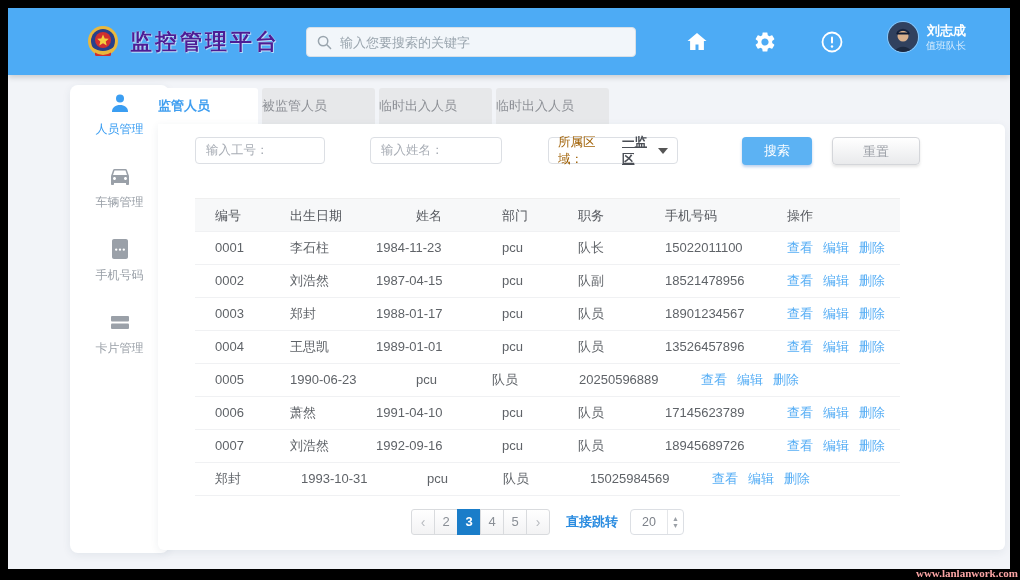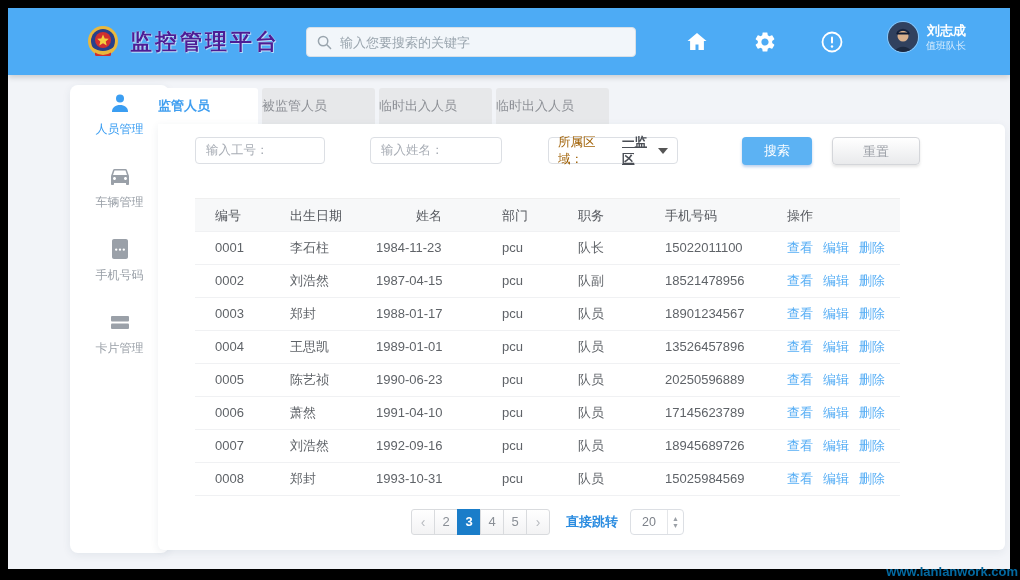--- a/index.html
+++ b/index.html
@@ -65,21 +65,21 @@
   .pg { width:24px; height:26px; line-height:24px; text-align:center; font-size:13px; color:#8a8f96; border:1px solid #d9dbde; background:linear-gradient(#ffffff,#f3f3f4); cursor:pointer; margin-left:-1px; }
   .pg.first { border-radius:3px 0 0 3px; margin-left:0; } .pg.last { border-radius:0 3px 3px 0; }
   .pg.arrow { color:#b7babf; font-size:14px; }
   .pg.active { background:#1a7dc9; border-color:#1a7dc9; color:#fff; font-weight:bold; }
   .jump-lbl { font-size:13px; font-weight:bold; color:#2b8ce0; margin:0 12px 0 16px; }
   .page-size { width:54px; height:26px; border:1px solid #dcdfe4; border-radius:4px; display:flex; align-items:center; background:#fff; }
   .page-size .val { flex:1; text-align:center; font-size:12.5px; color:#7d828a; }
   .spinner { width:16px; height:100%; border-left:1px solid #e4e6e9; display:flex; flex-direction:column; align-items:center; justify-content:center; cursor:pointer; }
   .spinner span { font-size:7px; line-height:7px; color:#9ba0a7; }
 
-  .watermark { position:absolute; right:2px; bottom:1px; font-family:Liberation Sans, sans-serif; font-weight:bold; font-size:13px; color:#0369a1; letter-spacing:0; }
+  .watermark { position:absolute; right:2px; bottom:1px; font-family:Liberation Serif, serif; font-weight:bold; font-size:11px; color:#fca5a5; letter-spacing:0; }
 </style>
 </head>
 <body>
 
 <div id="screen">
 <div class="app">
 
   <div class="header">
     <svg class="logo" viewBox="0 0 34 34">
       <circle cx="17" cy="16" r="15" fill="#e9b83d"></circle>
@@ -225,21 +225,20 @@
           <div class="td c1">王思凯</div>
           <div class="td c2">1989-01-01</div>
           <div class="td c3">pcu</div>
           <div class="td c4">队员</div>
           <div class="td c5">13526457896</div>
           <div class="td c6 actions"><a>查看</a><a>编辑</a><a>删除</a></div>
         </div>
 
         <div class="tr">
           <div class="td c0">0005</div>
-          <div class="td c1">陈艺祯</div>
           <div class="td c2">1990-06-23</div>
           <div class="td c3">pcu</div>
           <div class="td c4">队员</div>
           <div class="td c5">20250596889</div>
           <div class="td c6 actions"><a>查看</a><a>编辑</a><a>删除</a></div>
         </div>
 
         <div class="tr">
           <div class="td c0">0006</div>
           <div class="td c1">萧然</div>
@@ -254,21 +253,20 @@
           <div class="td c0">0007</div>
           <div class="td c1">刘浩然</div>
           <div class="td c2">1992-09-16</div>
           <div class="td c3">pcu</div>
           <div class="td c4">队员</div>
           <div class="td c5">18945689726</div>
           <div class="td c6 actions"><a>查看</a><a>编辑</a><a>删除</a></div>
         </div>
 
         <div class="tr">
-          <div class="td c0">0008</div>
           <div class="td c1">郑封</div>
           <div class="td c2">1993-10-31</div>
           <div class="td c3">pcu</div>
           <div class="td c4">队员</div>
           <div class="td c5">15025984569</div>
           <div class="td c6 actions"><a>查看</a><a>编辑</a><a>删除</a></div>
         </div>
       </div>
 
       <div class="pager">

